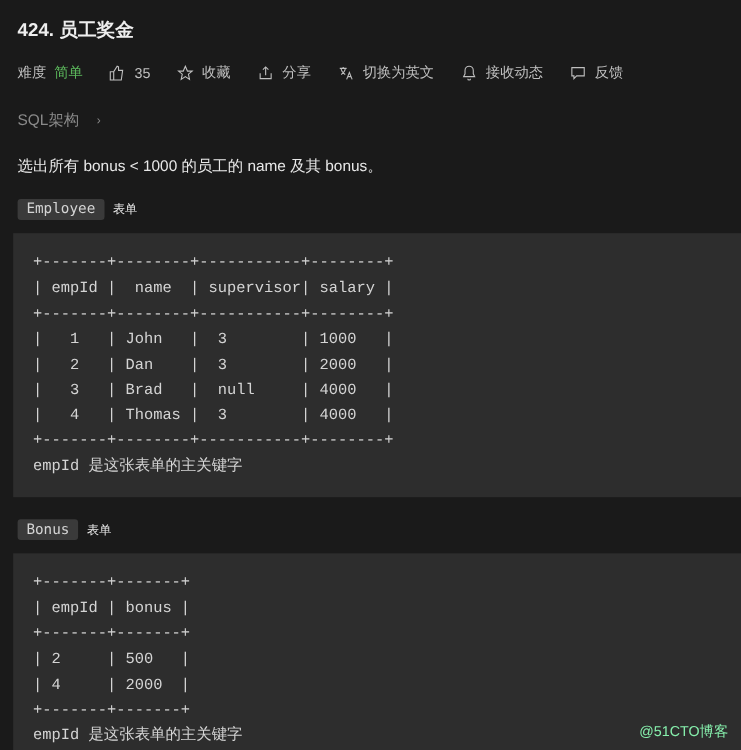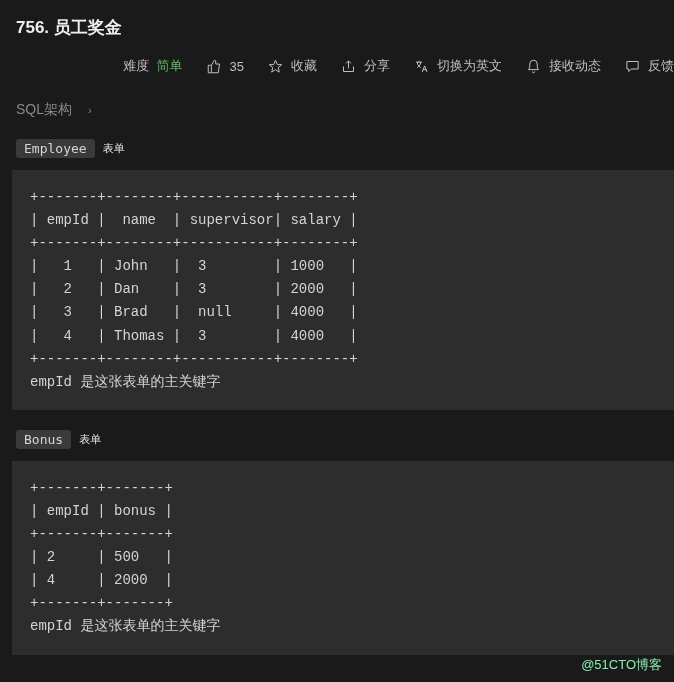--- a/index.html
+++ b/index.html
@@ -20,21 +20,20 @@
     font-weight: 600;
     margin-bottom: 18px;
   }
   .meta-row {
     display: flex;
     align-items: center;
     gap: 24px;
     color: #bfbfbf;
     font-size: 13px;
     margin-bottom: 26px;
-    justify-content: flex-end;
   }
   .meta-label { color: #bfbfbf; }
   .difficulty-easy { color: #5cb85c; }
   .meta-item {
     display: inline-flex;
     align-items: center;
     gap: 8px;
     cursor: pointer;
   }
   .icon { display: inline-flex; align-items: center; justify-content: center; }
@@ -87,21 +86,21 @@
     right: 12px;
     color: #86efac;
     font-size: 13px;
   }
 </style>
 </head>
 <body>
 
 <div class="container">
 
-  <div class="title-row">756. 员工奖金</div>
+  <div class="title-row">424. 员工奖金</div>
 
   <div class="meta-row">
     <span>
       <span class="meta-label">难度</span>&nbsp;&nbsp;<span class="difficulty-easy">简单</span>
     </span>
 
     <span class="meta-item">
       <span class="icon">
         <svg viewBox="0 0 24 24">
             <path d="M7 22V10l5-8 2 1v5h6l-2 14H7zM7 10H2v12h5"></path>
@@ -154,20 +153,21 @@
       </span>
       <span>反馈</span>
     </span>
   </div>
 
   <div class="sql-link">
     <span>SQL架构</span>
     <span class="chev">›</span>
   </div>
 
+  <div class="desc">选出所有 bonus &lt; 1000 的员工的 name 及其 bonus。</div>
 
   <div class="table-label-row">
     <span class="code-chip">Employee</span>
     <span class="table-suffix">表单</span>
   </div>
   <div class="code-block">+-------+--------+-----------+--------+
 | empId |  name  | supervisor| salary |
 +-------+--------+-----------+--------+
 |   1   | John   |  3        | 1000   |
 |   2   | Dan    |  3        | 2000   |

